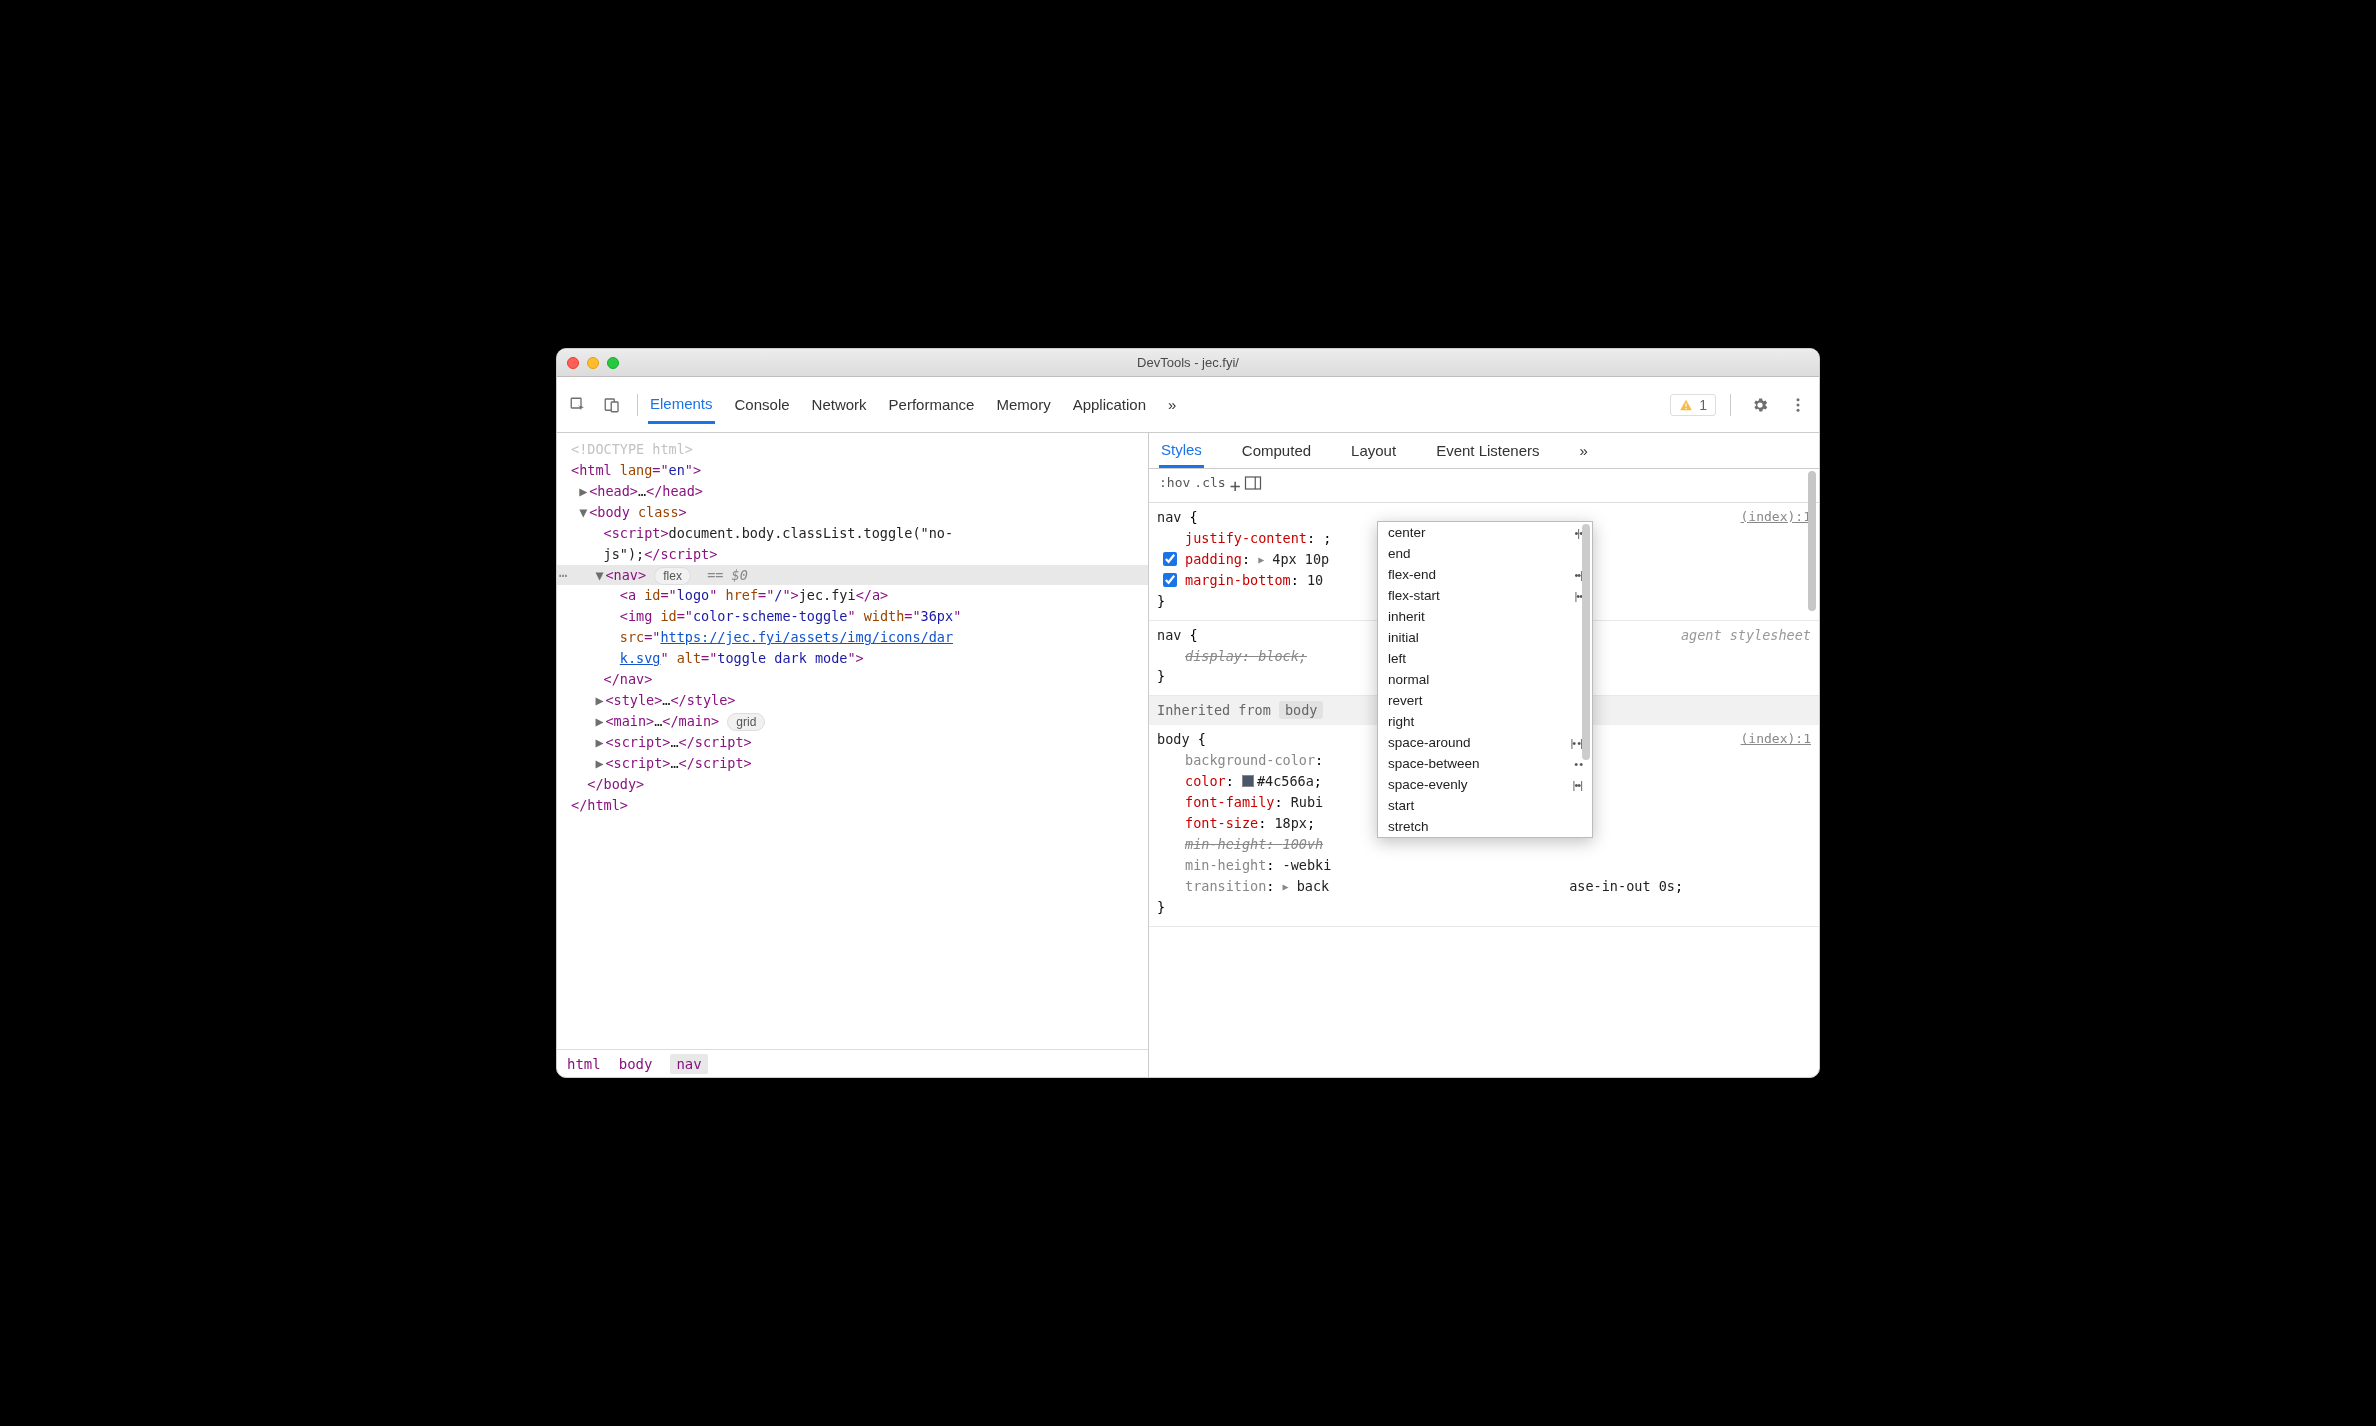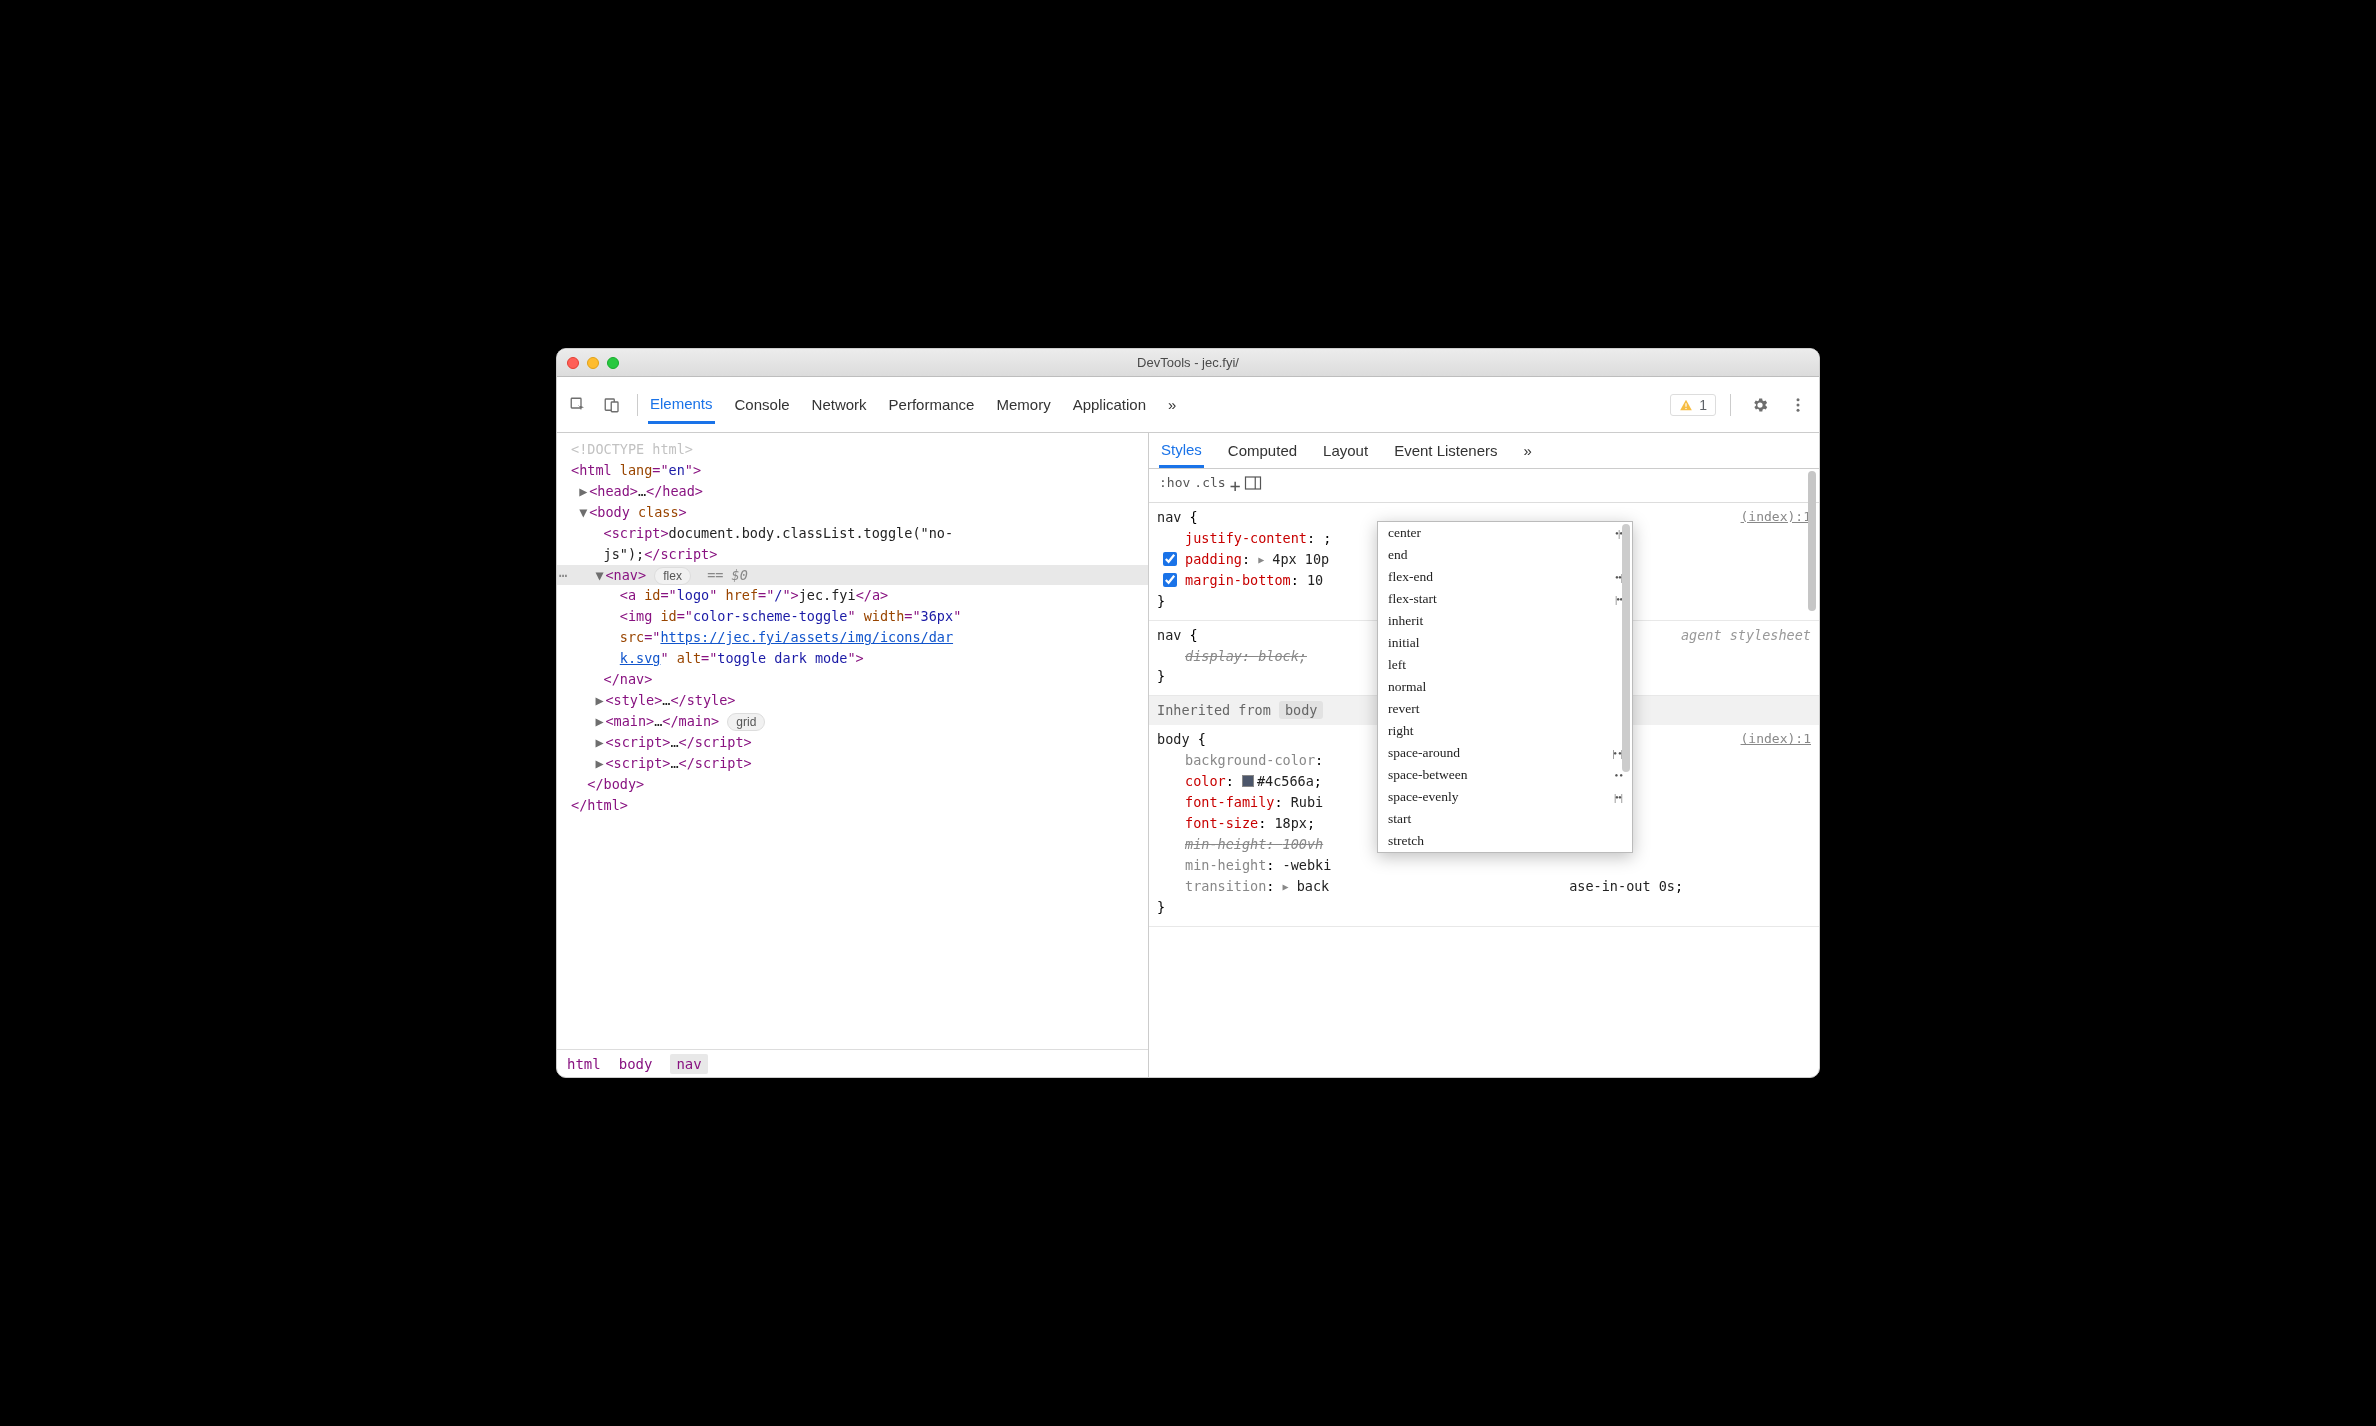--- a/index.html
+++ b/index.html
@@ -90,21 +90,21 @@
   .breadcrumb {
     height: 28px; border-top: 1px solid #ddd; display: flex; align-items: center;
     padding: 0 10px; gap: 18px; font-size: 14px; color: #881280;
     font-family: Menlo, monospace;
   }
   .breadcrumb span { cursor: pointer; }
   .breadcrumb span.sel { background: #e8e8e8; padding: 2px 6px; border-radius: 2px; color: #881280; }
 
   .right-tabs {
     height: 36px; border-bottom: 1px solid #ccc; display: flex; align-items: center;
-    padding: 0 10px; gap: 22px; font-size: 15px; color: #333;
+    padding: 0 10px; gap: 36px; font-size: 15px; color: #333;
   }
   .right-tabs .tab { padding: 7px 2px; }
   .filter-row {
     height: 34px; border-bottom: 1px solid #ddd; display: flex; align-items: center;
   }
   .filter-input {
     flex: 1; border: none; padding: 0 10px; font-size: 15px; color: #888; outline: none;
     font-family: -apple-system, sans-serif; height: 100%;
   }
   .filter-actions {
@@ -126,25 +126,25 @@
   .inherit-hdr {
     background: #f1f1f1; padding: 4px 8px; color: #666; font-size: 13.5px;
   }
   .inherit-hdr .ih-tag { background: #e2e2e2; padding: 1px 6px; border-radius: 3px; font-family: Menlo, monospace; color: #666; }
   .swatch { display: inline-block; width: 12px; height: 12px; border: 1px solid #888; vertical-align: -1px; margin-right: 3px; }
   .tri2 { color: #888; font-size: 10px; vertical-align: 1px; }
 
   .autocomplete {
     position: absolute;
     top: 88px; left: 228px;
-    width: 256px; max-height: 460px;
+    width: 216px; max-height: 460px;
     background: #fff; border: 1px solid #bbb;
     box-shadow: 0 4px 16px rgba(0,0,0,0.25);
     z-index: 100;
-    font-family: Liberation Serif, serif; font-size: 13.5px;
+    font-family: Liberation Sans, sans-serif; font-size: 13.5px;
     overflow-y: auto;
   }
   .ac-item {
     display: flex; justify-content: space-between; align-items: center;
     padding: 3px 10px; cursor: pointer; color: #222;
   }
   .ac-glyph { font-size: 11px; color: #555; letter-spacing: -1px; }
   .ac-scrollbar {
     position: absolute; right: 2px; top: 2px; width: 8px; height: 75%;
     background: #ccc; border-radius: 4px;

